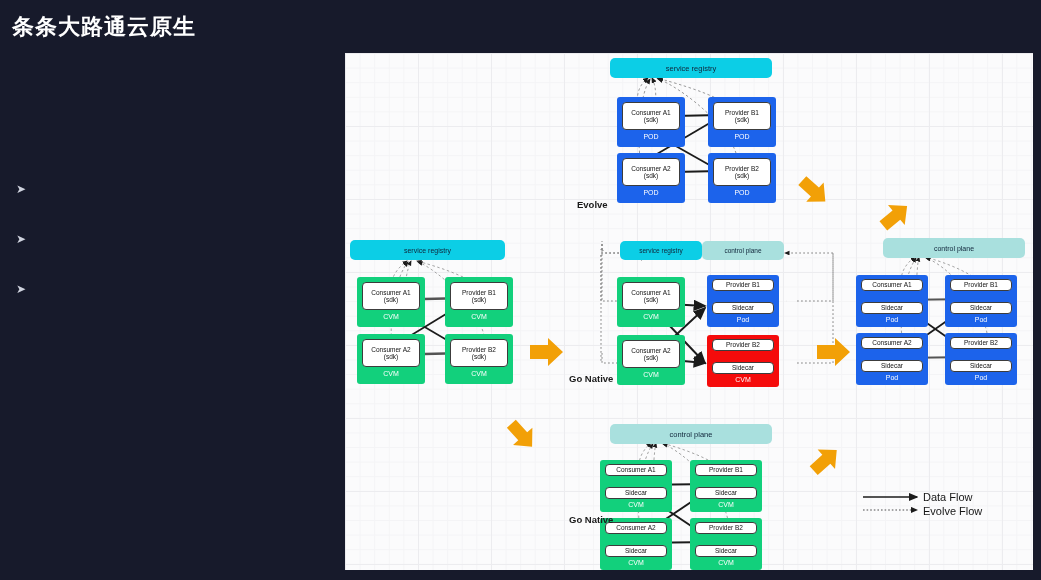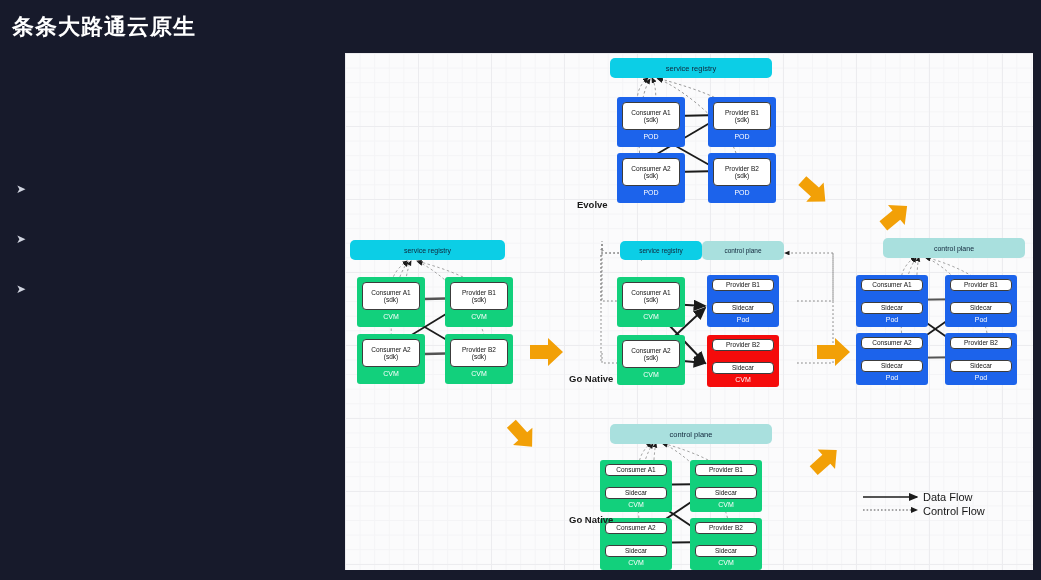--- a/index.html
+++ b/index.html
@@ -452,17 +452,17 @@
     <div class="grp-label" style="font-size:7px;margin-top:2px;">CVM</div>
   </div>
 
   <div class="arrow-label" style="left:180px;top:461px;">Go Native</div>
 
   <div class="legend" style="left:578px;top:437px;">
     <div class="legend-row">
       <span class="legend-txt">Data Flow</span>
     </div>
     <div class="legend-row">
-      <span class="legend-txt">Control Flow</span>
+      <span class="legend-txt">Evolve Flow</span>
     </div>
   </div>
 
 </div>
 
 </body></html>

